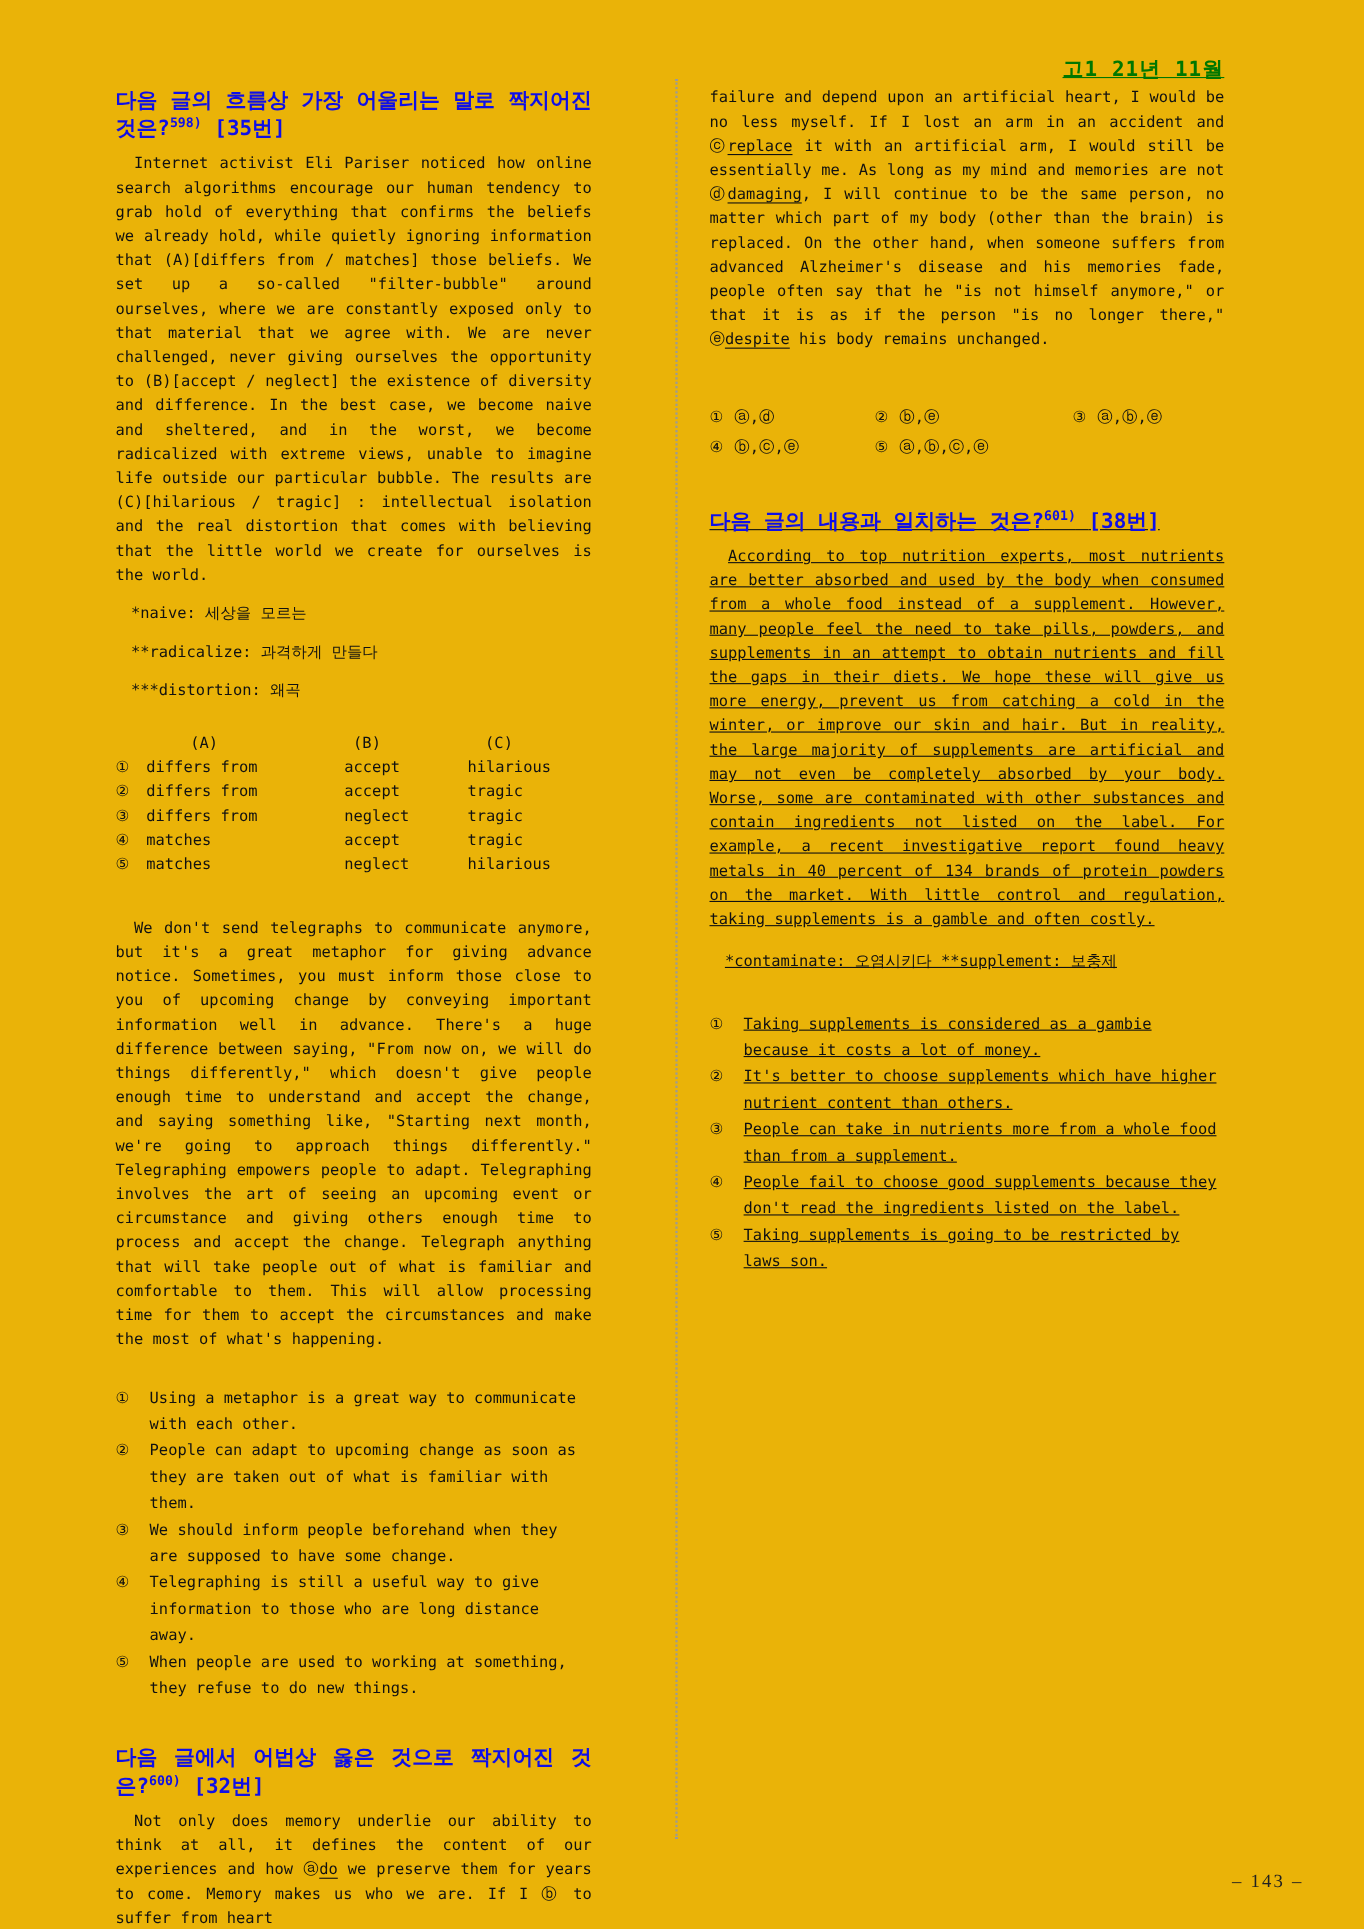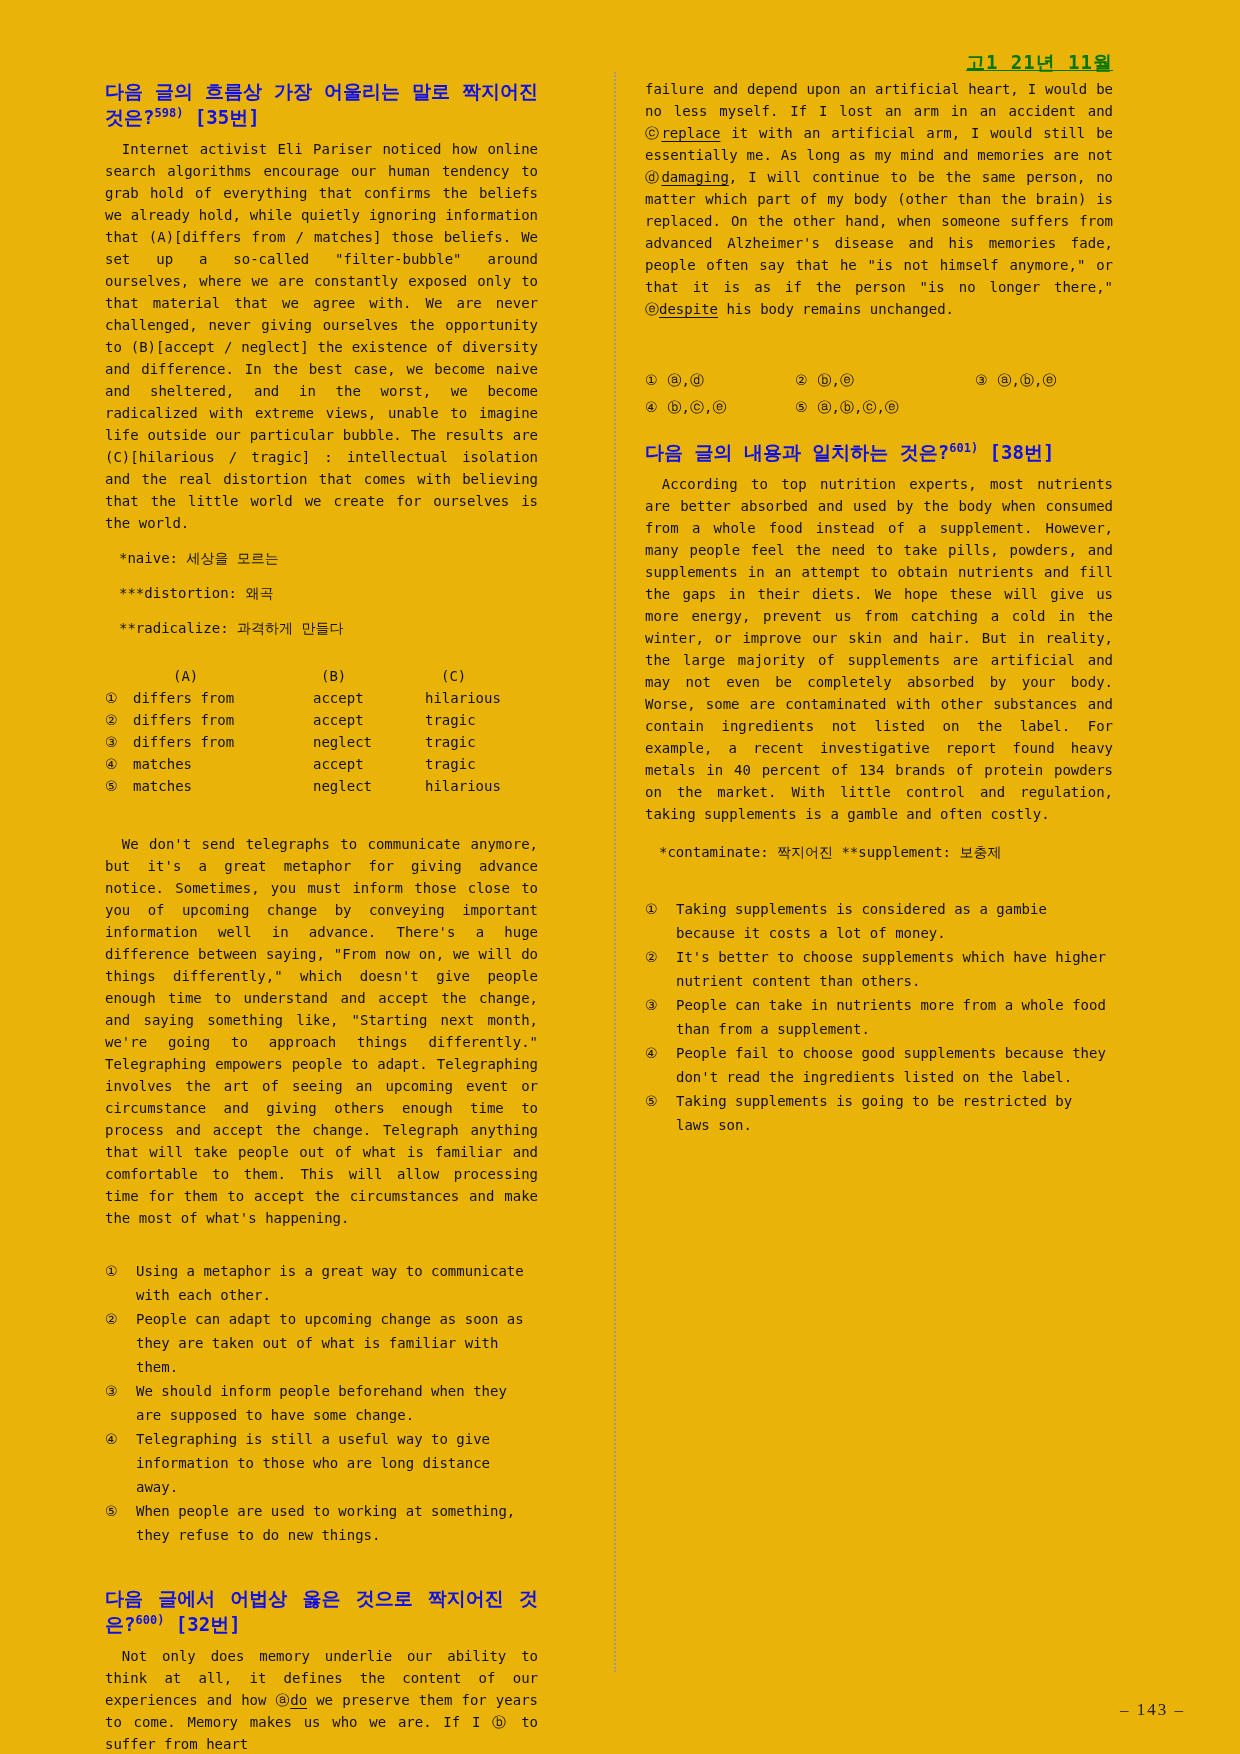--- a/index.html
+++ b/index.html
@@ -21,21 +21,21 @@
   .passage u{text-underline-offset:3px;}
   .footnotes{}
   .fnote{padding-left:14px;margin:13px 0;text-align:left;}
   .atable{margin-top:26px;}
   .trow{display:grid;grid-template-columns:28px 180px 112px 1fr;line-height:22px;}
   .thead .ha{padding-left:40px;}
   .thead .hb{padding-left:8px;}
   .thead .hc{padding-left:16px;}
   .qblock-31{margin-top:36px;}
   .qblock-32{margin-top:38px;}
-  .qblock-38{margin-top:20px;}
+  .qblock-38{margin-top:42px;text-decoration:underline;}
   .options{list-style:none;margin:30px 0 0 0;padding:0;}
   .options li{position:relative;padding-left:31px;line-height:24px;text-align:left;}
   .onum{position:absolute;left:0;top:0;}
   .ansgrid{display:grid;grid-template-columns:150px 180px 1fr;row-gap:3px;margin-top:48px;
            line-height:24px;}
   .ansitem .anum{margin-right:10px;}
   .pagenum{position:absolute;left:1005px;top:1700px;width:180px;text-align:right;
            font-size:17px;font-family:Liberation Serif, serif;color:#222;letter-spacing:2px;}
 </style>
 </head>
@@ -47,22 +47,22 @@
 
   <div class="divider"></div>
 
   <div class="col col-left">
 
     <div>
       <h2 class="qtitle"><span>다음 글의 흐름상 가장 어울리는 말로 짝지어진 것은?</span><sup>598)</sup> <span>[35번]</span></h2>
       <p class="passage indent">Internet activist Eli Pariser noticed how online search algorithms encourage our human tendency to grab hold of everything that confirms the beliefs we already hold, while quietly ignoring information that (A)[differs from / matches] those beliefs. We set up a so-called "filter-bubble" around ourselves, where we are constantly exposed only to that material that we agree with. We are never challenged, never giving ourselves the opportunity to (B)[accept / neglect] the existence of diversity and difference. In the best case, we become naive and sheltered, and in the worst, we become radicalized with extreme views, unable to imagine life outside our particular bubble. The results are (C)[hilarious / tragic] : intellectual isolation and the real distortion that comes with believing that the little world we create for ourselves is the world.</p>
       <div class="footnotes">
         <div class="fnote">*naive: 세상을 모르는</div>
+        <div class="fnote">**radicalize: 과격하게 만들다</div>
         <div class="fnote">***distortion: 왜곡</div>
-        <div class="fnote">**radicalize: 과격하게 만들다</div>
       </div>
       <div class="atable">
         <div class="trow thead">
           <span></span>
           <span class="ha">(A)</span>
           <span class="hb">(B)</span>
           <span class="hc">(C)</span>
         </div>
         <div class="trow">
           <span>①</span>
@@ -122,21 +122,21 @@
       <span class="ansitem"><span class="anum">①</span><span>ⓐ,ⓓ</span></span>
       <span class="ansitem"><span class="anum">②</span><span>ⓑ,ⓔ</span></span>
       <span class="ansitem"><span class="anum">③</span><span>ⓐ,ⓑ,ⓔ</span></span>
       <span class="ansitem"><span class="anum">④</span><span>ⓑ,ⓒ,ⓔ</span></span>
       <span class="ansitem"><span class="anum">⑤</span><span>ⓐ,ⓑ,ⓒ,ⓔ</span></span>
     </div>
 
     <div class="qblock-38">
       <h2 class="qtitle"><span>다음 글의 내용과 일치하는 것은?</span><sup>601)</sup> <span>[38번]</span></h2>
       <p class="passage indent">According to top nutrition experts, most nutrients are better absorbed and used by the body when consumed from a whole food instead of a supplement. However, many people feel the need to take pills, powders, and supplements in an attempt to obtain nutrients and fill the gaps in their diets. We hope these will give us more energy, prevent us from catching a cold in the winter, or improve our skin and hair. But in reality, the large majority of supplements are artificial and may not even be completely absorbed by your body. Worse, some are contaminated with other substances and contain ingredients not listed on the label. For example, a recent investigative report found heavy metals in 40 percent of 134 brands of protein powders on the market. With little control and regulation, taking supplements is a gamble and often costly.</p>
-      <div class="fnote" style="margin-top:16px;">*contaminate: 짝지어진 **supplement: 보충제</div>
+      <div class="fnote" style="margin-top:16px;">*contaminate: 오염시키다 **supplement: 보충제</div>
       <ul class="options" style="margin-top:34px;">
         <li><span class="onum">①</span><span>Taking supplements is considered as a gambie because it costs a lot of money.</span></li>
         <li><span class="onum">②</span><span>It's better to choose supplements which have higher nutrient content than others.</span></li>
         <li><span class="onum">③</span><span>People can take in nutrients more from a whole food than from a supplement.</span></li>
         <li><span class="onum">④</span><span>People fail to choose good supplements because they don't read the ingredients listed on the label.</span></li>
         <li><span class="onum">⑤</span><span>Taking supplements is going to be restricted by laws son.</span></li>
       </ul>
     </div>
   </div>
 

